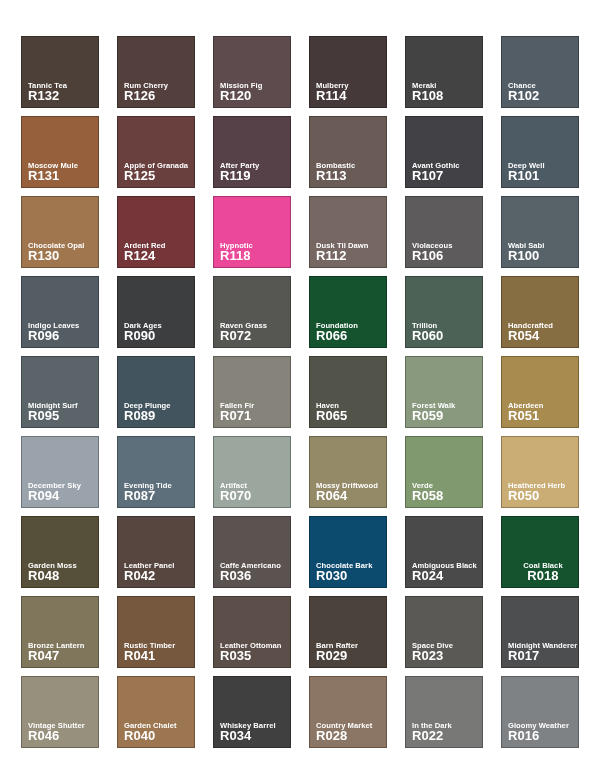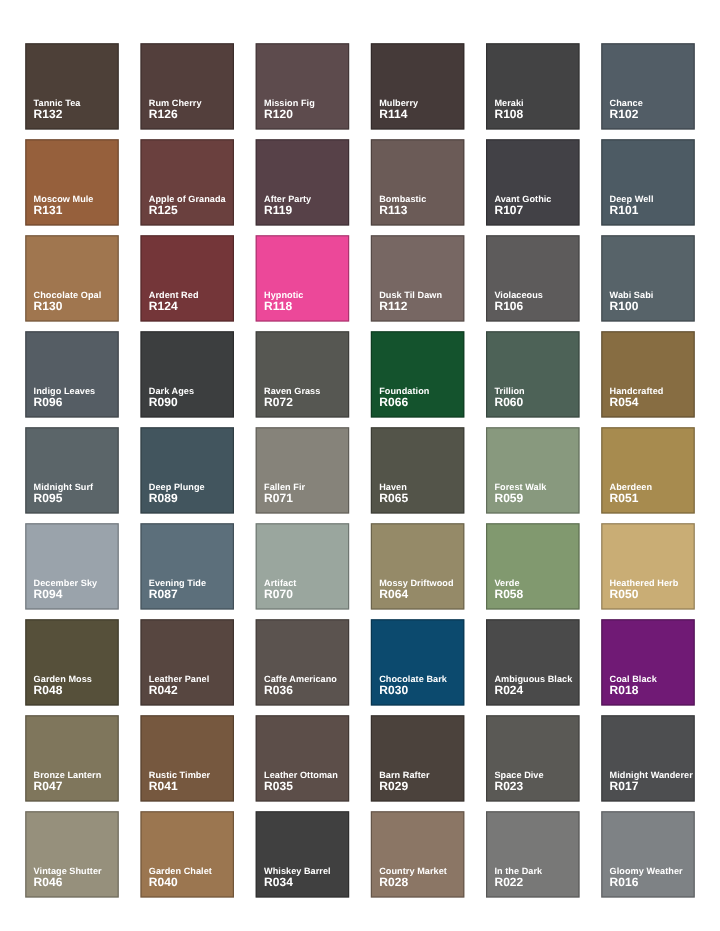--- a/index.html
+++ b/index.html
@@ -34,21 +34,21 @@
     overflow: hidden;
   }
   .swatch-name {
     font-size: 7.6px;
     font-weight: bold;
     line-height: 10px;
     letter-spacing: 0.05px;
     white-space: nowrap;
   }
   .swatch-code {
-    font-size: 10px;
+    font-size: 13px;
     font-weight: bold;
     line-height: 10px;
     letter-spacing: 0.05px;
   }
   .light-text .swatch-name,
   .light-text .swatch-code { color: #ffffff; }
 </style>
 </head>
 <body>
 
@@ -210,21 +210,21 @@
       <div class="swatch-code">R036</div>
     </div>
     <div class="swatch light-text" style="background-color: #0c4a6e;">
       <div class="swatch-name">Chocolate Bark</div>
       <div class="swatch-code">R030</div>
     </div>
     <div class="swatch light-text" style="background-color: rgb(74, 74, 74);">
       <div class="swatch-name">Ambiguous Black</div>
       <div class="swatch-code">R024</div>
     </div>
-    <div class="swatch light-text" style="background-color: #701a75;">
+    <div class="swatch light-text" style="background-color: #14532d; text-align: center;">
       <div class="swatch-name">Coal Black</div>
       <div class="swatch-code">R018</div>
     </div>
     <div class="swatch light-text" style="background-color: rgb(127, 118, 92);">
       <div class="swatch-name">Bronze Lantern</div>
       <div class="swatch-code">R047</div>
     </div>
     <div class="swatch light-text" style="background-color: rgb(118, 88, 63);">
       <div class="swatch-name">Rustic Timber</div>
       <div class="swatch-code">R041</div>

